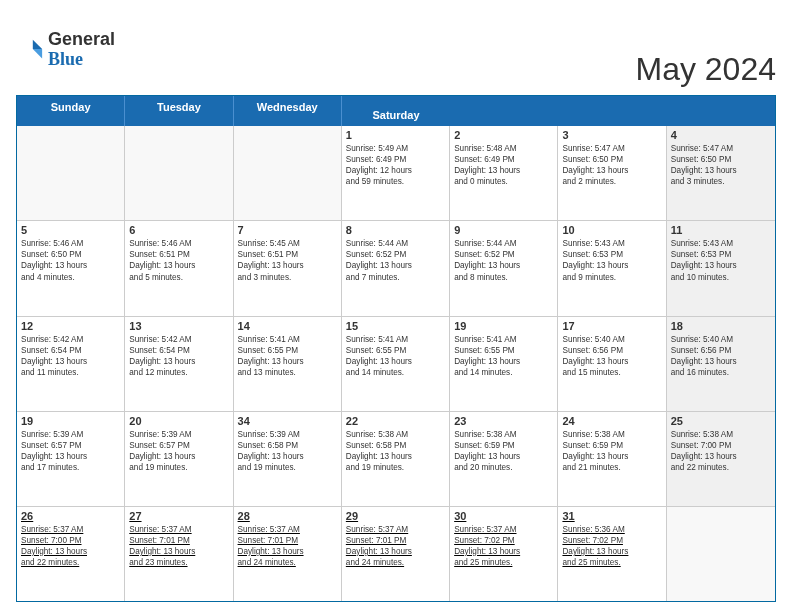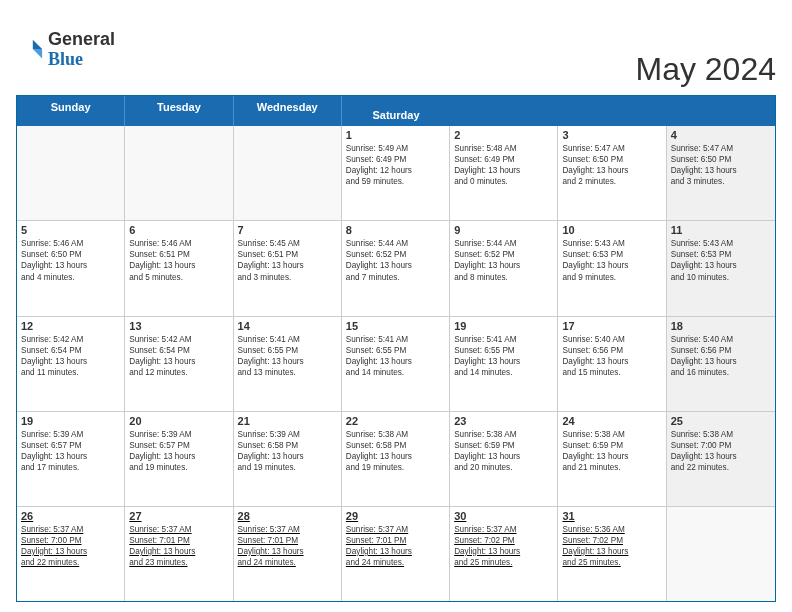--- a/index.html
+++ b/index.html
@@ -283,21 +283,21 @@
             <span class="cell-line">and 17 minutes.</span>
           </div>
           <div class="cal-cell">
             <span class="day-num">20</span>
             <span class="cell-line">Sunrise: 5:39 AM</span>
             <span class="cell-line">Sunset: 6:57 PM</span>
             <span class="cell-line">Daylight: 13 hours</span>
             <span class="cell-line">and 19 minutes.</span>
           </div>
           <div class="cal-cell">
-            <span class="day-num">21</span>
+            <span class="day-num">34</span>
             <span class="cell-line">Sunrise: 5:39 AM</span>
             <span class="cell-line">Sunset: 6:58 PM</span>
             <span class="cell-line">Daylight: 13 hours</span>
             <span class="cell-line">and 19 minutes.</span>
           </div>
           <div class="cal-cell">
             <span class="day-num">22</span>
             <span class="cell-line">Sunrise: 5:38 AM</span>
             <span class="cell-line">Sunset: 6:58 PM</span>
             <span class="cell-line">Daylight: 13 hours</span>

